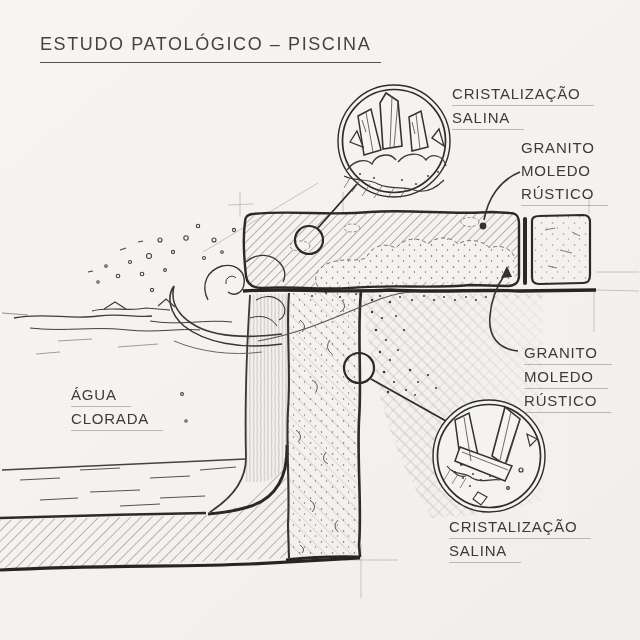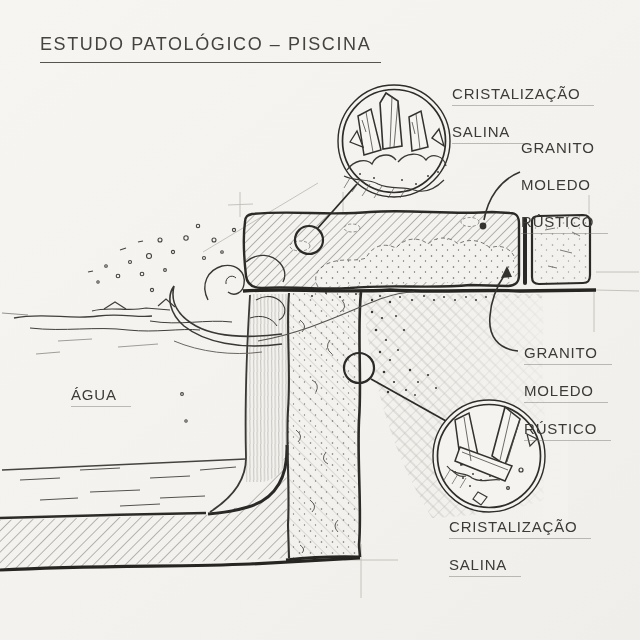--- a/index.html
+++ b/index.html
@@ -4,21 +4,21 @@
 <style>
   html,body{margin:0;padding:0;background:#e8e7e3;}
   .sheet{
     position:relative;width:640px;height:640px;overflow:hidden;
     background:linear-gradient(140deg,#f6f5f2 0%,#f3f2ee 55%,#efeeea 100%);
     font-family:"Liberation Sans",sans-serif;
     text-align:right;
   }
   svg.sketch{position:absolute;left:0;top:0;}
   .lbl{position:absolute;color:#3d3b37;font-size:15px;letter-spacing:.8px;line-height:18px;z-index:5;}
-  .lbl .ln{display:table;padding:0 14px 2px 0;margin-bottom:17px;white-space:nowrap;}
+  .lbl .ln{display:table;padding:0 14px 2px 0;margin-bottom:3px;white-space:nowrap;}
   .lbl .ln.u{border-bottom:1px solid rgba(128,122,112,.48);}
   .title{
     position:absolute;left:40px;top:34px;z-index:5;color:#45433e;
     font-size:18px;letter-spacing:1.6px;white-space:nowrap;
     padding:0 10px 7px 0;border-bottom:1.6px solid #57544e;
   }
 </style>
 </head>
 <body>
 
@@ -334,20 +334,21 @@
   </div>
 
   <div class="lbl" style="left:524px;top:344px;">
     <div class="ln u">GRANITO</div>
     <div class="ln u">MOLEDO</div>
     <div class="ln u">RÚSTICO</div>
   </div>
 
   <div class="lbl" style="left:71px;top:386px;">
     <div class="ln u">ÁGUA</div>
+    <div class="ln u">CLORADA</div>
   </div>
 
   <div class="lbl" style="left:449px;top:518px;">
     <div class="ln u">CRISTALIZAÇÃO</div>
     <div class="ln u">SALINA</div>
   </div>
 
 </div>
 
 </body></html>

